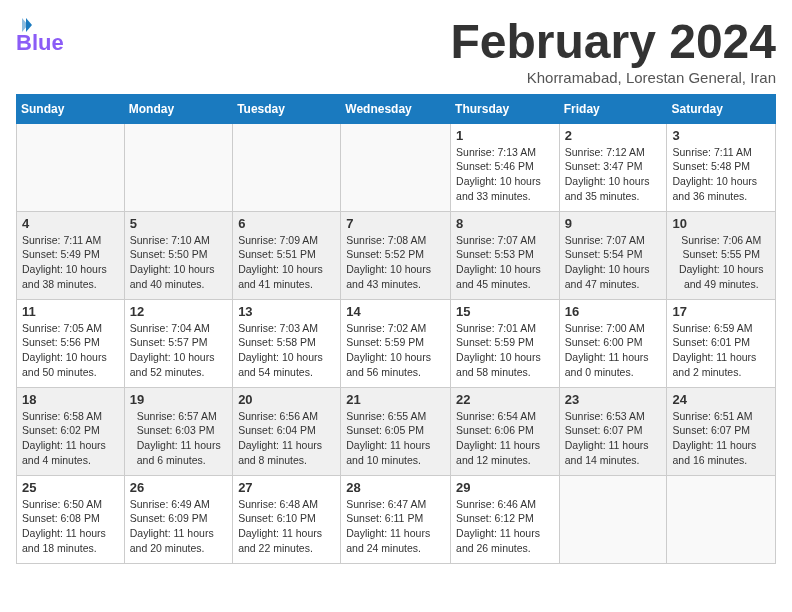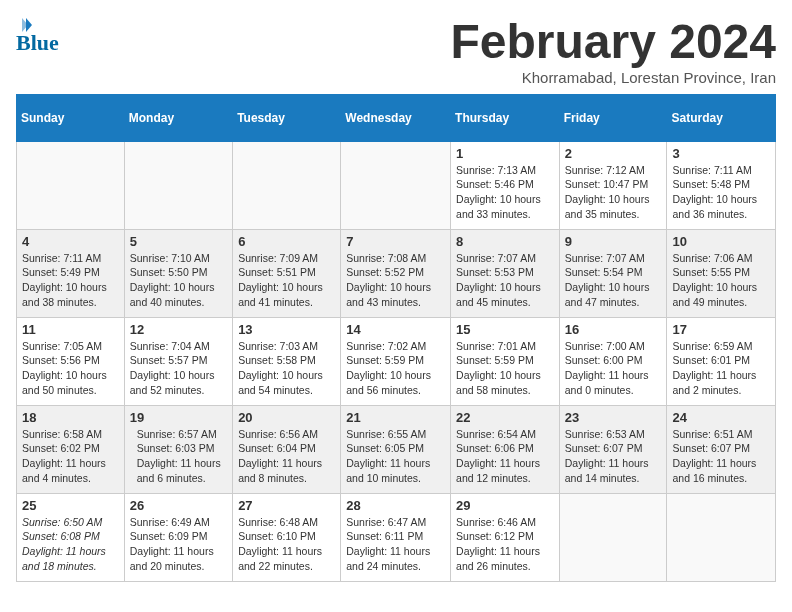--- a/index.html
+++ b/index.html
@@ -40,21 +40,21 @@
       color: #555;
     }
     .calendar {
       width: 100%;
       border-collapse: collapse;
       font-size: 11px;
     }
     .calendar thead th {
       background: #1a7abf;
       color: #fff;
-      padding: 16px 4px;
+      padding: 7px 4px;
       text-align: left;
       font-size: 12px;
       font-weight: bold;
       border: 1px solid #1a7abf;
     }
     .calendar tbody td {
       border: 1px solid #ccc;
       vertical-align: top;
       padding: 4px 5px;
       height: 88px;
@@ -78,25 +78,25 @@
 <body>
 
 <div class="header">
   <div class="logo">
     <div class="logo-row">
       <svg width="18" height="18" viewBox="0 0 18 18">
         <polygon points="10,2 16,9 10,16" fill="#1a7abf"></polygon>
         <polygon points="6,2 12,9 6,16" fill="#1a7abf" opacity="0.5"></polygon>
       </svg>
     </div>
-    <span style="font-size:22px;font-weight:bold;color:#0369a1;margin-top:-4px;font-family:Liberation Serif, serif;">Blue</span>
+    <span style="font-size:22px;font-weight:bold;color:#8b5cf6;margin-top:-4px;">Blue</span>
   </div>
   <div class="title-block">
     <div class="month-year">February 2024</div>
-    <div class="location">Khorramabad, Lorestan Province, Iran</div>
+    <div class="location">Khorramabad, Lorestan General, Iran</div>
   </div>
 </div>
 
 <table class="calendar">
   <thead>
     <tr>
     <th>Sunday</th>
         <th>Monday</th>
         <th>Tuesday</th>
         <th>Wednesday</th>
@@ -114,21 +114,21 @@
         <td>
           <div class="day-num">1</div>
           <div class="day-info" style="white-space: pre-line;">Sunrise: 7:13 AM
 Sunset: 5:46 PM
 Daylight: 10 hours
 and 33 minutes.</div>
         </td>
         <td>
           <div class="day-num">2</div>
           <div class="day-info" style="white-space: pre-line;">Sunrise: 7:12 AM
-Sunset: 10:47 PM
+Sunset: 3:47 PM
 Daylight: 10 hours
 and 35 minutes.</div>
         </td>
         <td>
           <div class="day-num">3</div>
           <div class="day-info" style="white-space: pre-line;">Sunrise: 7:11 AM
 Sunset: 5:48 PM
 Daylight: 10 hours
 and 36 minutes.</div>
         </td>
@@ -171,21 +171,21 @@
         </td>
         <td>
           <div class="day-num">9</div>
           <div class="day-info" style="white-space: pre-line;">Sunrise: 7:07 AM
 Sunset: 5:54 PM
 Daylight: 10 hours
 and 47 minutes.</div>
         </td>
         <td>
           <div class="day-num">10</div>
-          <div class="day-info" style="white-space: pre-line;">Sunrise: 7:06 AM
+          <div class="day-info" style="white-space: pre-line; text-align: center;">Sunrise: 7:06 AM
 Sunset: 5:55 PM
 Daylight: 10 hours
 and 49 minutes.</div>
         </td>
       </tr>
       <tr>
         <td>
           <div class="day-num">11</div>
           <div class="day-info" style="white-space: pre-line;">Sunrise: 7:05 AM
 Sunset: 5:56 PM
@@ -282,21 +282,21 @@
           <div class="day-num">24</div>
           <div class="day-info" style="white-space: pre-line;">Sunrise: 6:51 AM
 Sunset: 6:07 PM
 Daylight: 11 hours
 and 16 minutes.</div>
         </td>
       </tr>
       <tr>
         <td>
           <div class="day-num">25</div>
-          <div class="day-info" style="white-space: pre-line; font-style: italic;">Sunrise: 6:50 AM
+          <div class="day-info" style="white-space: pre-line;">Sunrise: 6:50 AM
 Sunset: 6:08 PM
 Daylight: 11 hours
 and 18 minutes.</div>
         </td>
         <td>
           <div class="day-num">26</div>
           <div class="day-info" style="white-space: pre-line;">Sunrise: 6:49 AM
 Sunset: 6:09 PM
 Daylight: 11 hours
 and 20 minutes.</div>

